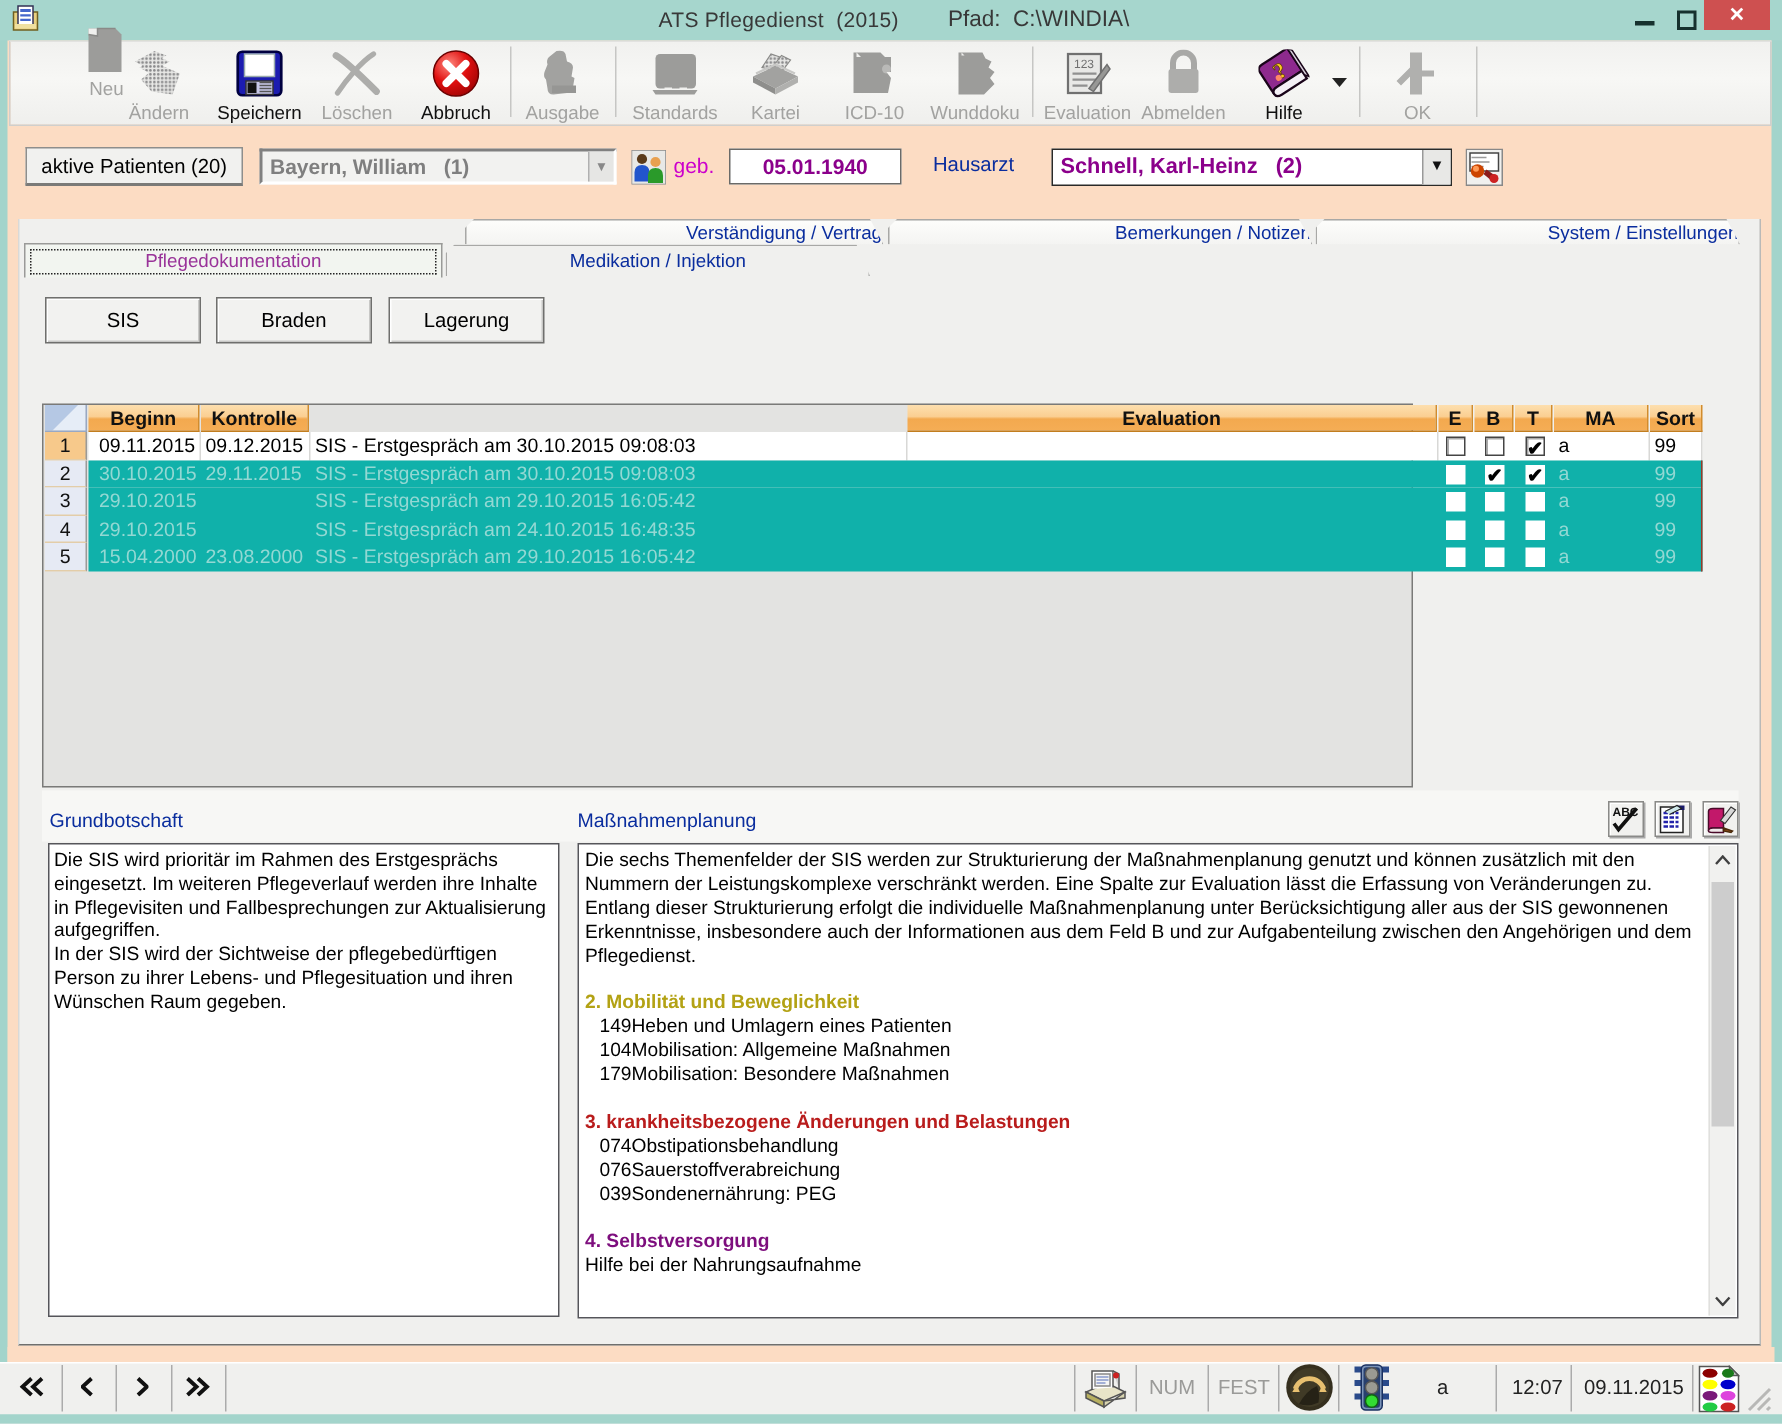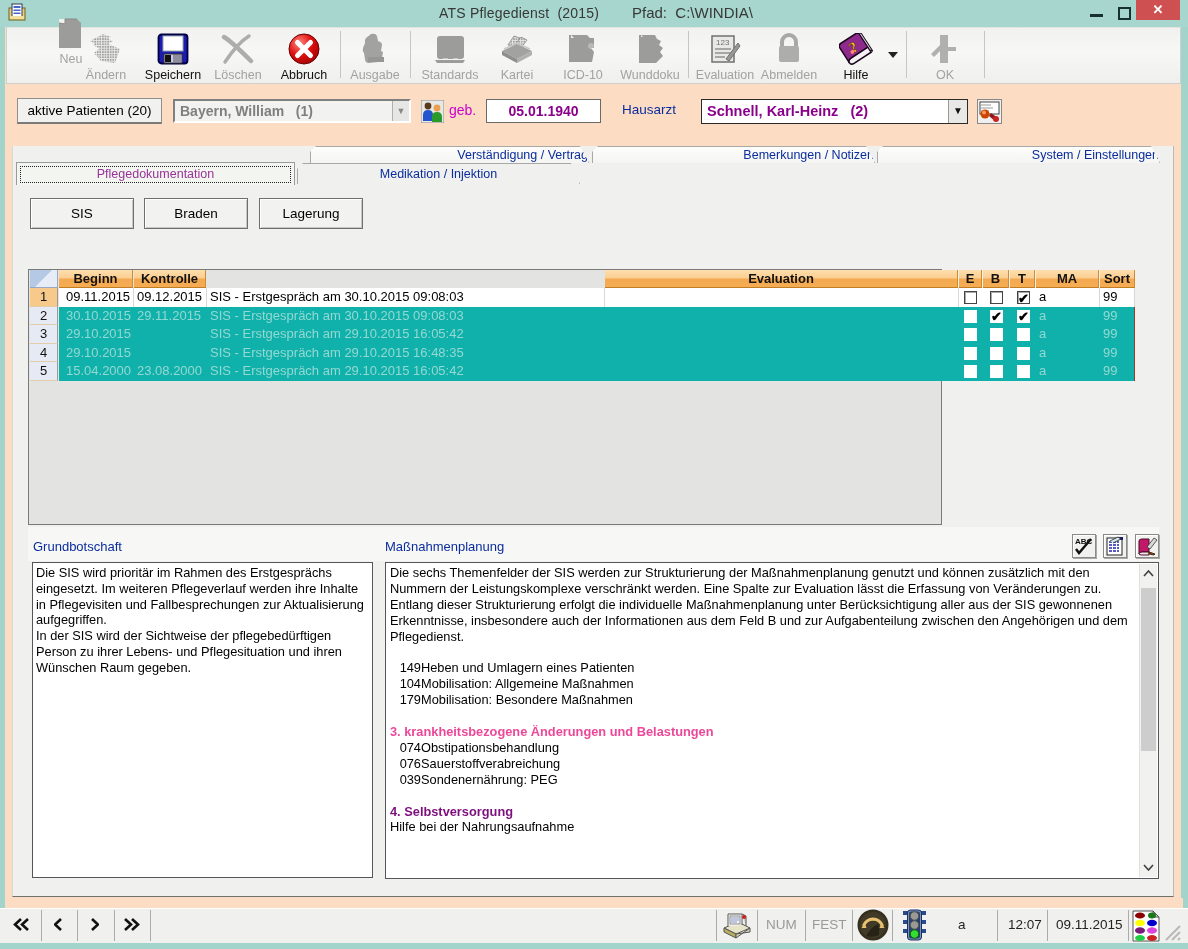--- a/index.html
+++ b/index.html
@@ -340,21 +340,21 @@
   <div class="c" style="left:178px;padding-left:3px;">SIS - Erstgespräch am 29.10.2015 16:05:42</div>
   <div class="cb" style="left:935px;"></div>
   <div class="cb" style="left:961px;"></div>
   <div class="cb" style="left:988px;"></div>
   <div class="c" style="left:1007px;padding-left:3px;">a</div>
   <div class="c" style="left:1071px;padding-left:3px;">99</div>
 </div>
 <div class="rn" style="top:74px;height:18px;">4</div>
 <div class="rt" style="top:74px;height:18px;">
   <div class="c" style="left:30px;padding-left:7px;">29.10.2015</div>
-  <div class="c" style="left:178px;padding-left:3px;">SIS - Erstgespräch am 29.10.2015 16:48:35</div>
+  <div class="c" style="left:178px;padding-left:3px;">SIS - Erstgespräch am 24.10.2015 16:48:35</div>
   <div class="cb" style="left:935px;"></div>
   <div class="cb" style="left:961px;"></div>
   <div class="cb" style="left:988px;"></div>
   <div class="c" style="left:1007px;padding-left:3px;">a</div>
   <div class="c" style="left:1071px;padding-left:3px;">99</div>
 </div>
 <div class="rn" style="top:92px;height:19px;">5</div>
 <div class="rt" style="top:92px;height:19px;">
   <div class="c" style="left:18px;padding-left:19px;">15.04.2000</div>
   <div class="c" style="left:105px;padding-left:3px;">23.08.2000</div>
@@ -392,25 +392,26 @@
     </svg></div>
 
 <div class="abs" id="panel-left">Die SIS wird prioritär im Rahmen des Erstgesprächs<br>eingesetzt. Im weiteren Pflegeverlauf werden ihre Inhalte<br>in Pflegevisiten und Fallbesprechungen zur Aktualisierung<br>aufgegriffen.<br>In der SIS wird der Sichtweise der pflegebedürftigen<br>Person zu ihrer Lebens- und Pflegesituation und ihren<br>Wünschen Raum gegeben.</div>
 <div class="abs" id="panel-right">
 <div>Die sechs Themenfelder der SIS werden zur Strukturierung der Maßnahmenplanung genutzt und können zusätzlich mit den<br>
 Nummern der Leistungskomplexe verschränkt werden. Eine Spalte zur Evaluation lässt die Erfassung von Veränderungen zu.<br>
 Entlang dieser Strukturierung erfolgt die individuelle Maßnahmenplanung unter Berücksichtigung aller aus der SIS gewonnenen<br>
 Erkenntnisse, insbesondere auch der Informationen aus dem Feld B und zur Aufgabenteilung zwischen den Angehörigen und dem<br>
 Pflegedienst.</div>
 <div class="sp"></div>
+<div class="h" style="color:#b3a214;">2. Mobilität und Beweglichkeit</div>
 <div><span class="num">149</span>Heben und Umlagern eines Patienten<br>
 <span class="num">104</span>Mobilisation: Allgemeine Maßnahmen<br>
 <span class="num">179</span>Mobilisation: Besondere Maßnahmen</div>
 <div class="sp"></div>
-<div class="h" style="color:#ec4899;">3. krankheitsbezogene Änderungen und Belastungen</div>
+<div class="h" style="color:#b91c1c;">3. krankheitsbezogene Änderungen und Belastungen</div>
 <div><span class="num">074</span>Obstipationsbehandlung<br>
 <span class="num">076</span>Sauerstoffverabreichung<br>
 <span class="num">039</span>Sondenernährung: PEG</div>
 <div class="sp"></div>
 <div class="h" style="color:#7d0e7d;">4. Selbstversorgung</div>
 <div>Hilfe bei der Nahrungsaufnahme</div>
 
 <div class="sbar">
 <svg class="abs" style="left:3px;top:6px;" width="11" height="7" viewBox="0 0 11 7">
         <path d="M1 6 L5.5 1 L10 6" stroke="#404040" stroke-width="1.6" fill="none"></path>

